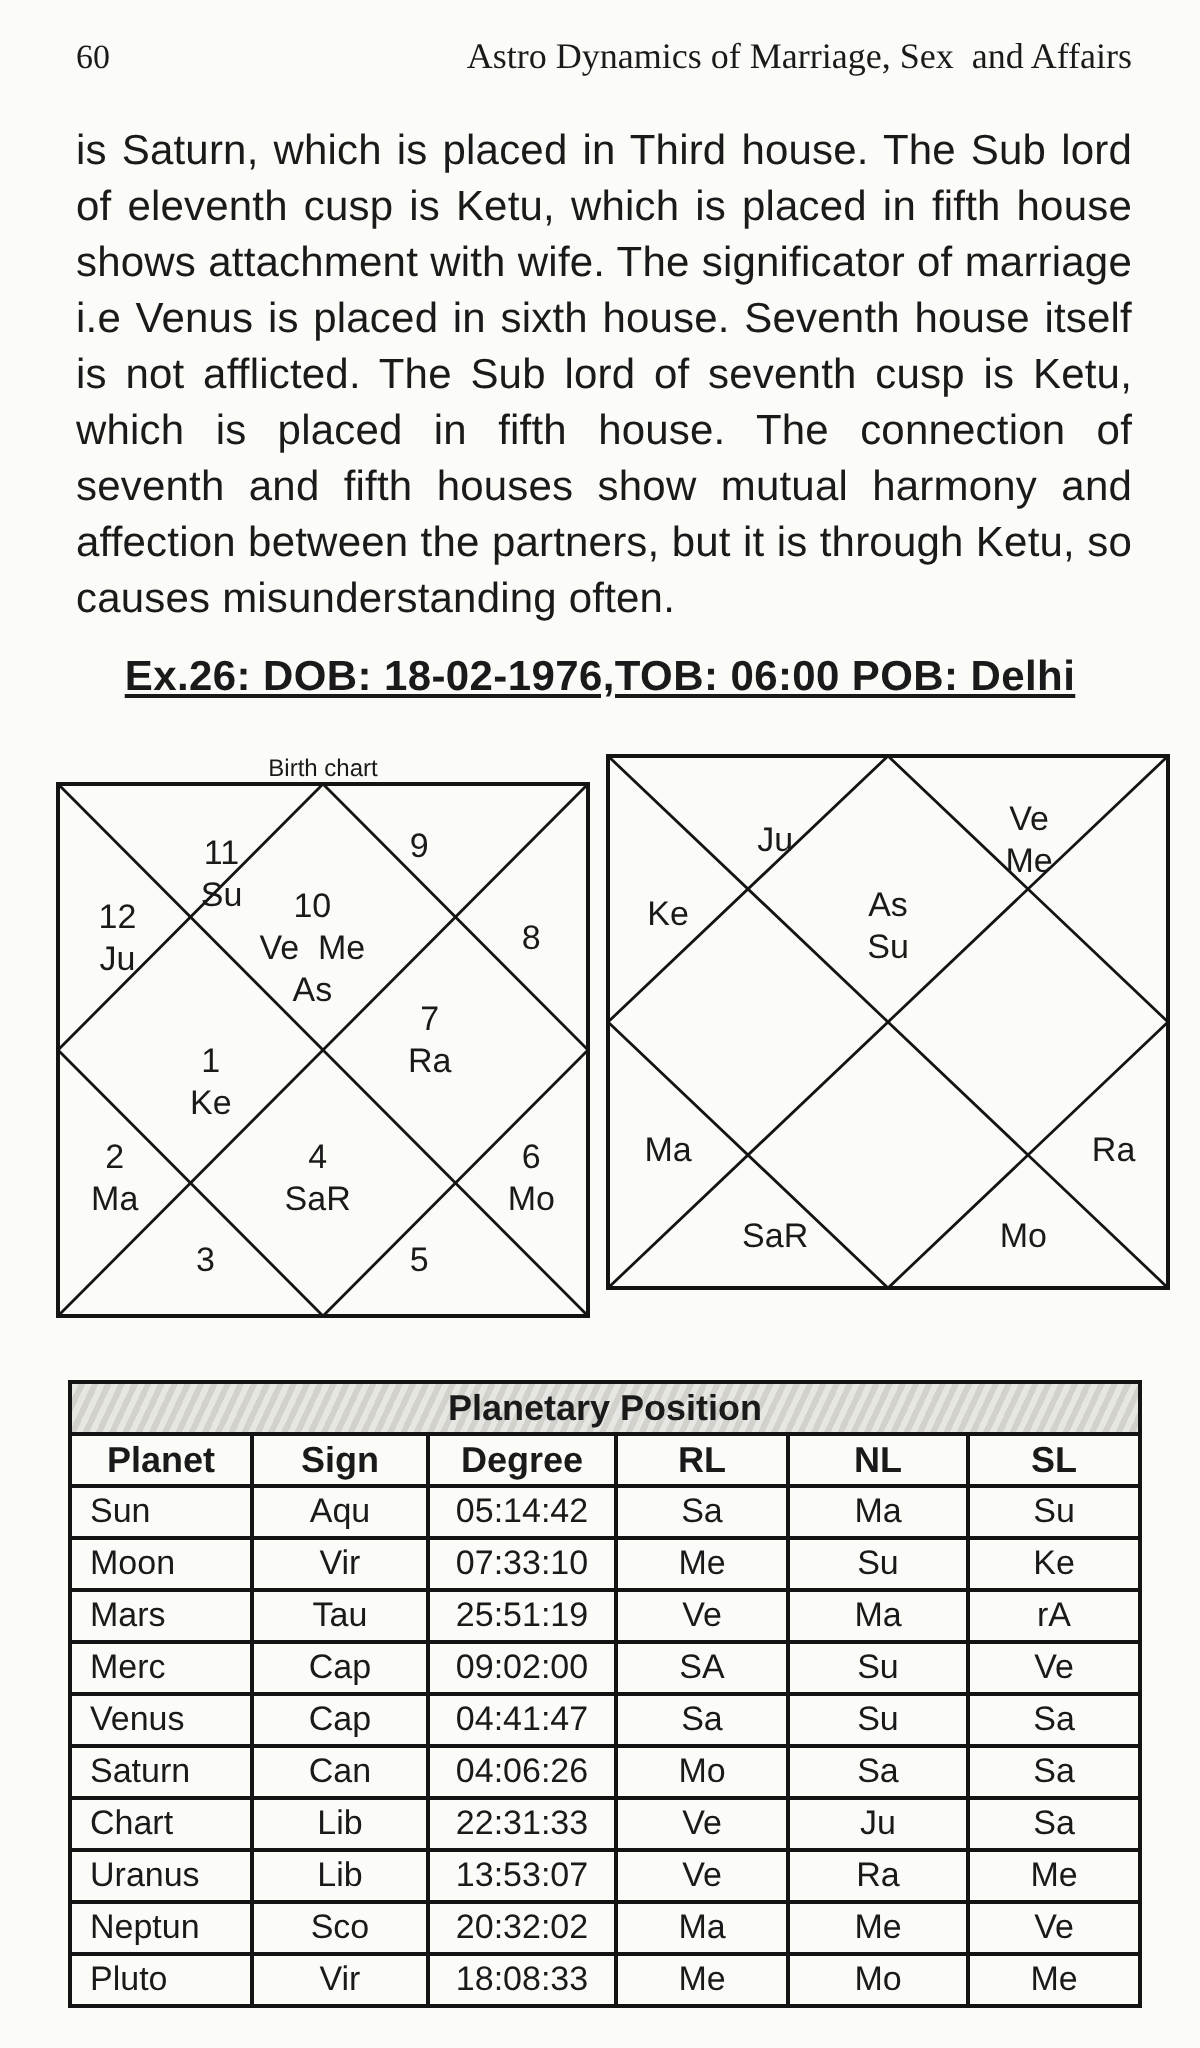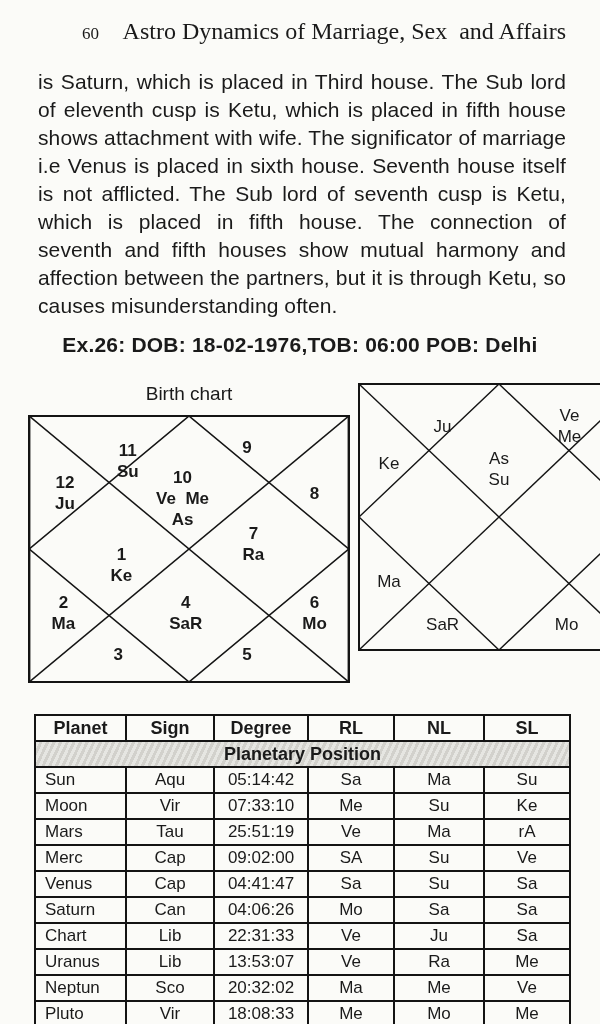--- a/index.html
+++ b/index.html
@@ -11,56 +11,56 @@
     color:#1a1a1a;
     font-family:"Liberation Sans", sans-serif;
     overflow:hidden;
     box-sizing:border-box;
   }
   
   .running-head{
     display:flex;justify-content:space-between;align-items:baseline;
     padding:18px 34px 0 38px;
     font-family:"Liberation Serif", serif;
-    margin-left:44px;
   }
   .page-number{font-size:17px;}
-  .book-title{font-size:24px;white-space:pre;}
+  .book-title{font-size:18px;white-space:pre;}
   
   .body-text{
     margin:23px 34px 0 38px;
     font-size:21px;line-height:28px;
     text-align:justify;
     letter-spacing:.1px;
   }
   
   .example-heading{
     margin-top:13px;
     text-align:center;
     font-size:21px;font-weight:bold;
     letter-spacing:.2px;
+    text-decoration:underline;
   }
   
   .charts-row{
     display:flex;gap:8px;
     margin:26px 15px 0 28px;
   }
   .chart-block{position:relative;}
   .chart-title{
     text-align:center;
-    font-size:19px;
-    margin-bottom:10px;
+    font-size:12px;
+    margin-bottom:0;
   }
   .chart-box{
     position:relative;
     height:268px;
     background:#fbfbf8;
   }
   .chart-box svg{position:absolute;inset:0;width:100%;height:100%;}
-  .birth-box{width:322px;font-weight:bold;}
+  .birth-box{width:267px;}
   .cuspal-box{width:282px;}
   .chart-label{
     position:absolute;
     transform:translate(-50%,-50%);
     font-size:17px;line-height:21px;
     text-align:center;
     white-space:pre-wrap;
   }
   
   .ptable{
@@ -167,30 +167,30 @@
     <colgroup>
       <col class="c-planet">
         <col class="c-sign">
         <col class="c-degree">
       <col class="c-rl">
         <col class="c-nl">
         <col class="c-sl">
     </colgroup>
     <thead>
       <tr>
+        <th class="title-cell" colspan="6">Planetary Position</th>
+      </tr>
+      <tr>
         <th>Planet</th>
         <th>Sign</th>
         <th>Degree</th>
         <th>RL</th>
         <th>NL</th>
         <th>SL</th>
       </tr>
-      <tr>
-        <th class="title-cell" colspan="6">Planetary Position</th>
-      </tr>
     </thead>
     <tbody>
         <tr>
           <td class="planet-cell">Sun</td>
           <td>Aqu</td>
           <td>05:14:42</td>
           <td>Sa</td>
           <td>Ma</td>
           <td>Su</td>
         </tr>

